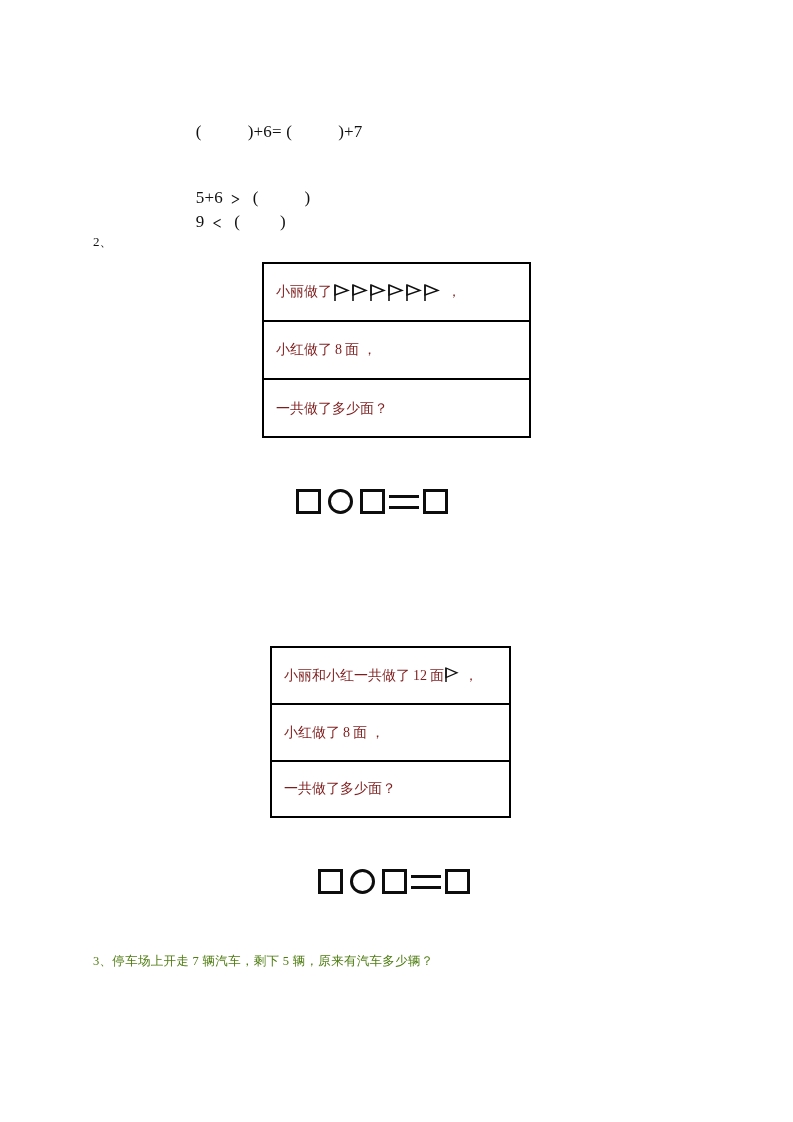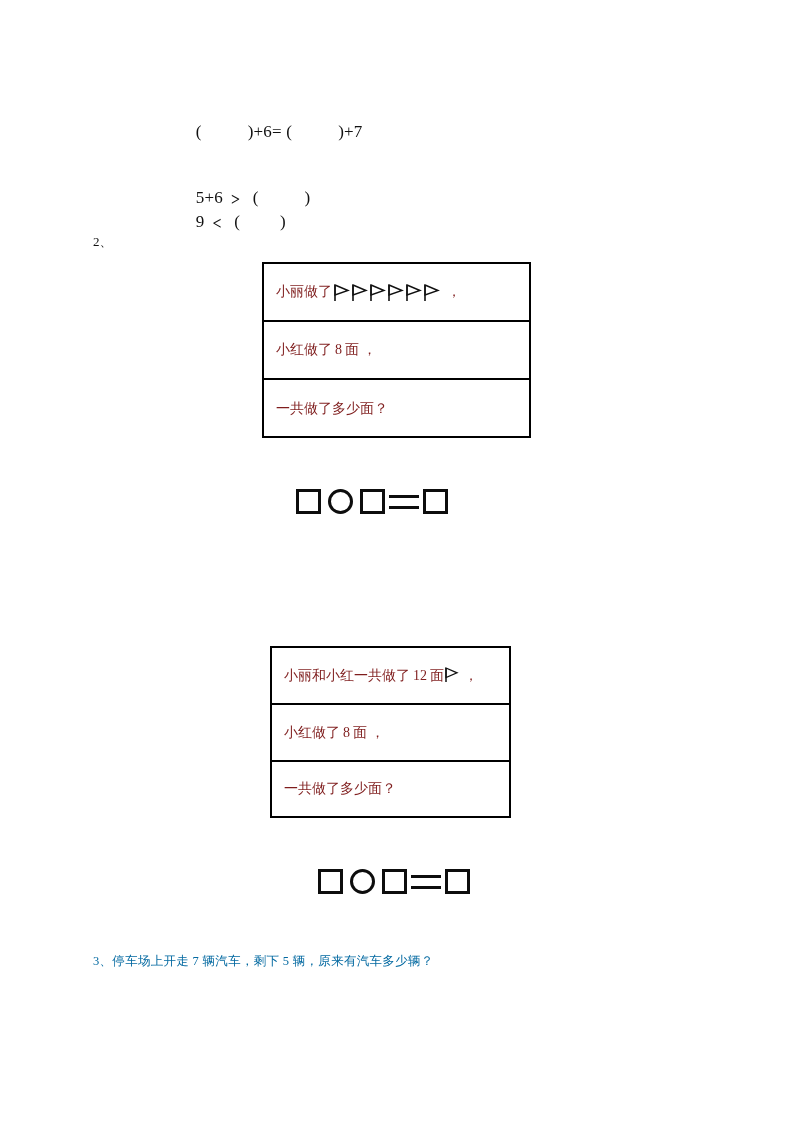--- a/index.html
+++ b/index.html
@@ -141,21 +141,21 @@
     width: 30px;
     height: 3px;
     background: #0d0d0d;
   }
   .eqsign::before { top: 0; }
   .eqsign::after  { bottom: 0; }
 
   
   .wordprob {
     font-size: 12.5px;
-    color: #0369a1;
+    color: #4d7c0f;
     letter-spacing: 0.3px;
   }
 </style>
 </head>
 <body>
 
 <div class="page">
 
   <div class="abs eqline" style="left:178px; top:106px;">
     <span>(</span><span class="gap"></span><span>)</span><span>+6=</span> <span>(</span><span class="gap"></span><span>)</span><span>+7</span>

